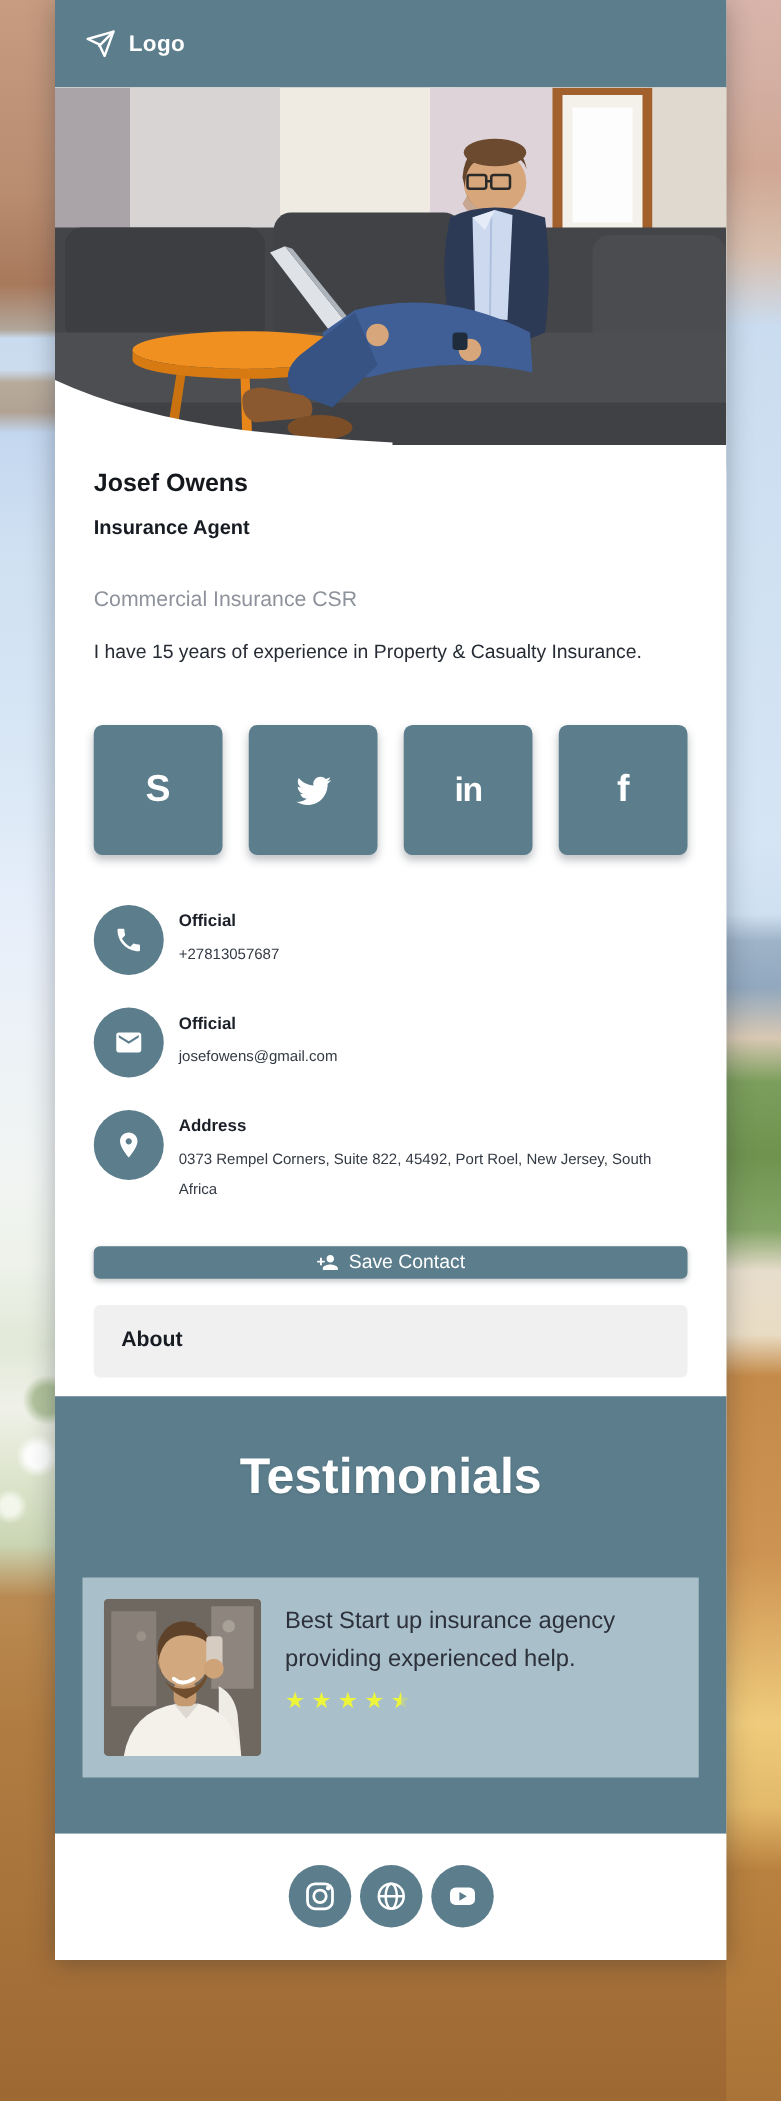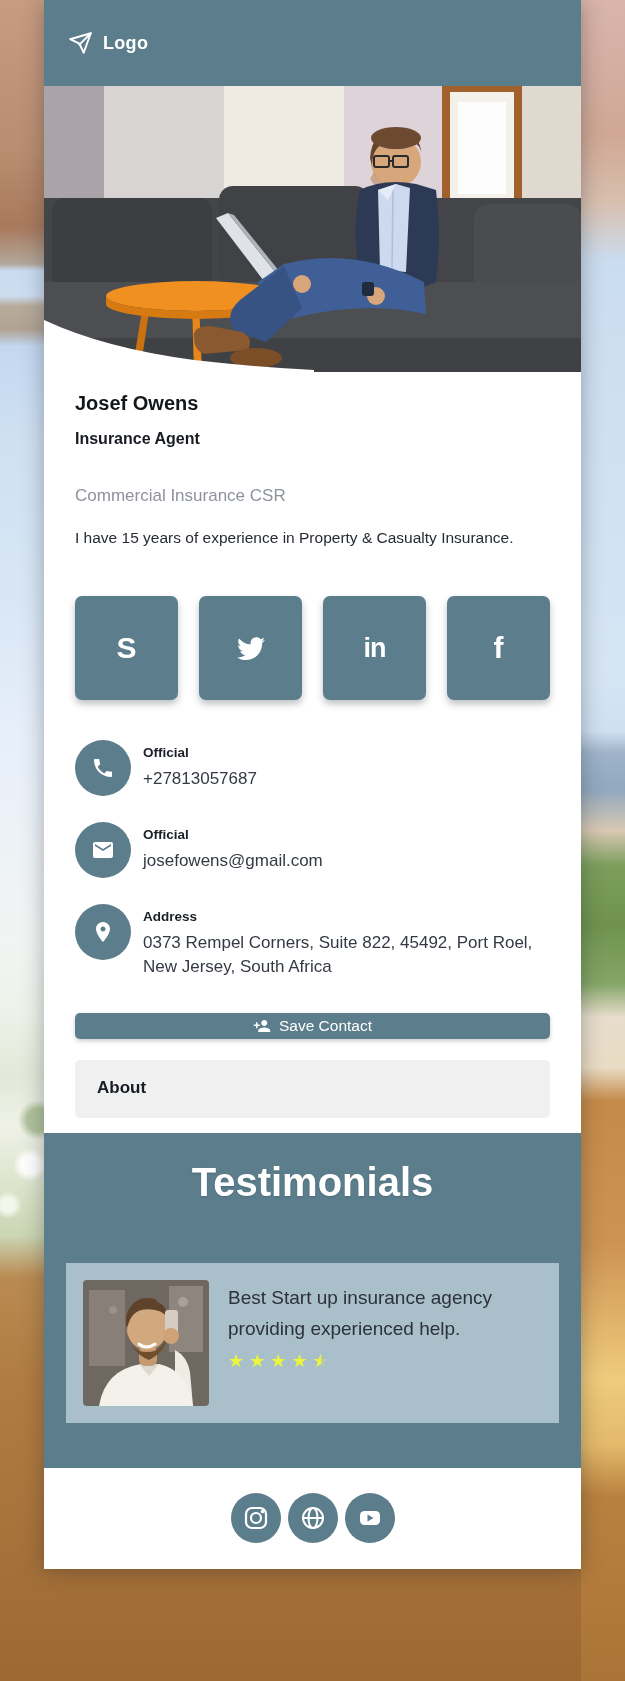--- a/index.html
+++ b/index.html
@@ -25,21 +25,21 @@
     background:linear-gradient(#d8b4aa 0%, #d3aea1 4.2%, #d0a794 8%, #d8bfae 12%,
       #cadcef 15.5%, #cfe0f2 25%, #d6e5f4 40%, #cfe0f1 43.5%, #9eb3c8 44.8%, #91a8be 47%,
       #d8c8b3 49.4%, #7b9e5c 51.5%, #6f934f 55%, #83a566 58.5%, #e7ddcc 60.5%, #e9dcc4 63.5%,
       #c48a49 65.5%, #cd9352 74%, #efcb7c 82%, #e3b96a 86%, #b9813f 89%, #aa7438 100%);
   }
   
   .card{
     position:absolute;left:44px;top:0;width:537px;background:#fff;
     box-shadow:0 2px 20px rgba(25,35,45,.35);
   }
-  .topbar{height:86px;background:#5b7d8c;display:flex;align-items:center;padding:0 24px;box-sizing:border-box}
+  .topbar{height:70px;background:#5b7d8c;display:flex;align-items:center;padding:0 24px;box-sizing:border-box}
   .logo{display:flex;align-items:center;gap:9px;color:#fff;text-decoration:none;cursor:pointer}
   .logo-text{font-size:18px;font-weight:700;letter-spacing:.3px}
   .hero{height:286px;position:relative;overflow:hidden;background:#e7e1d8}
   .hero svg{display:block;width:100%;height:100%}
 
   .card-body{background:#fff;padding:0 31px 15px;box-sizing:border-box}
   .name{margin:19px 0 0;font-size:20px;line-height:24px;font-weight:700;color:#14171c}
   .title{margin:14px 0 0;font-size:16px;line-height:20px;font-weight:700;color:#171b22}
   .subtitle{margin-top:36px;font-size:17px;line-height:22px;color:#8d929b}
   .experience{margin:20px 0 0;font-size:15.5px;line-height:21px;color:#262b34}
@@ -54,33 +54,33 @@
   .glyph.in{font-size:27px;letter-spacing:-1px}
 
   .contacts{margin-top:40px}
   .contact{display:flex;align-items:flex-start;margin-bottom:26px;cursor:pointer}
   .cicon{
     width:56px;height:56px;border-radius:50%;background:#5b7d8c;flex:0 0 56px;
     display:flex;align-items:center;justify-content:center;margin-right:12px;
   }
   .ctext{padding-top:5px}
   .clabel{display:block;font-size:13.5px;font-weight:700;color:#1b1f27;margin-bottom:7px}
-  .cvalue{display:block;font-size:17px;line-height:24px;color:#343a44;max-width:402px}
+  .cvalue{display:block;font-size:12px;line-height:24px;color:#343a44;max-width:402px}
 
   .save-btn{
     margin-top:34px;width:100%;height:26px;background:#5b7d8c;border:none;border-radius:5px;
     color:#fff;font-size:15.5px;font-family:inherit;display:flex;align-items:center;
     justify-content:center;gap:8px;cursor:pointer;box-shadow:0 2px 4px rgba(40,50,60,.25);
   }
 
   .about{margin-top:21px;background:#f0f0f0;border-radius:5px;padding:18px 22px 20px}
   .about h3{margin:0;font-size:17px;color:#171b22}
   .about p{margin:13px 0 0;font-size:14.5px;line-height:25px;color:#30353f}
 
-  .testimonials{background:#5b7d8c;padding:24px 22px 45px}
+  .testimonials{background:#5b7d8c;padding:39px 22px 45px}
   .t-heading{margin:0;text-align:center;color:#fff;font-size:40px;line-height:50px;font-weight:700;
     text-shadow:0 1px 2px rgba(0,0,0,.15)}
   .t-card{margin-top:56px;background:#a9bfc9;border-radius:0;padding:17px;display:flex;gap:19px}
   .t-photo{width:126px;height:126px;flex:0 0 126px;border-radius:4px;overflow:hidden}
   .t-photo svg{display:block;width:100%;height:100%}
   .t-content{flex:1}
   .t-content p{margin:2px 0 0;font-size:19px;line-height:31px;color:#2c313c}
   .stars{margin-top:8px;line-height:1}
   .star{position:relative;display:inline-block;margin-right:5px;font-size:18px;color:rgba(237,245,59,.30)}
   .star.full{color:#edf53b}

